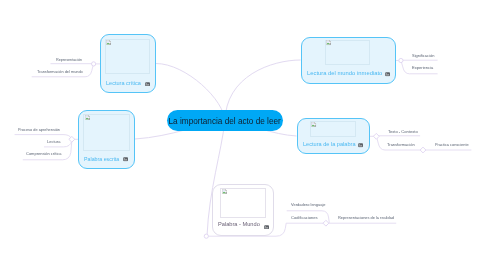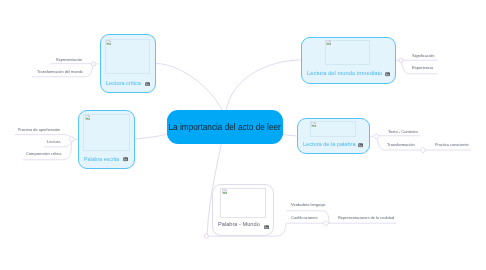--- a/index.html
+++ b/index.html
@@ -190,17 +190,17 @@
         </span>
     </div>
     <div class="nlabel plain" style="left:5.2px;top:36px;transform:scaleX(0.96);">Palabra - Mundo</div>
     <span class="ico attach dark" style="left:50.9px;top:39.9px;">
         <svg width="5.2" height="4.6" viewBox="0 0 14 12">
           <use href="#sym-attach"></use>
         </svg>
       </span>
   </div>
 
-  <div class="central" style="left:167px;top:110px;width:116px;height:34px;">
+  <div class="central" style="left:167px;top:110px;width:116px;height:21px;">
     <span>La importancia del acto de leer</span>
   </div>
 
 </div>
 
 </body></html>

